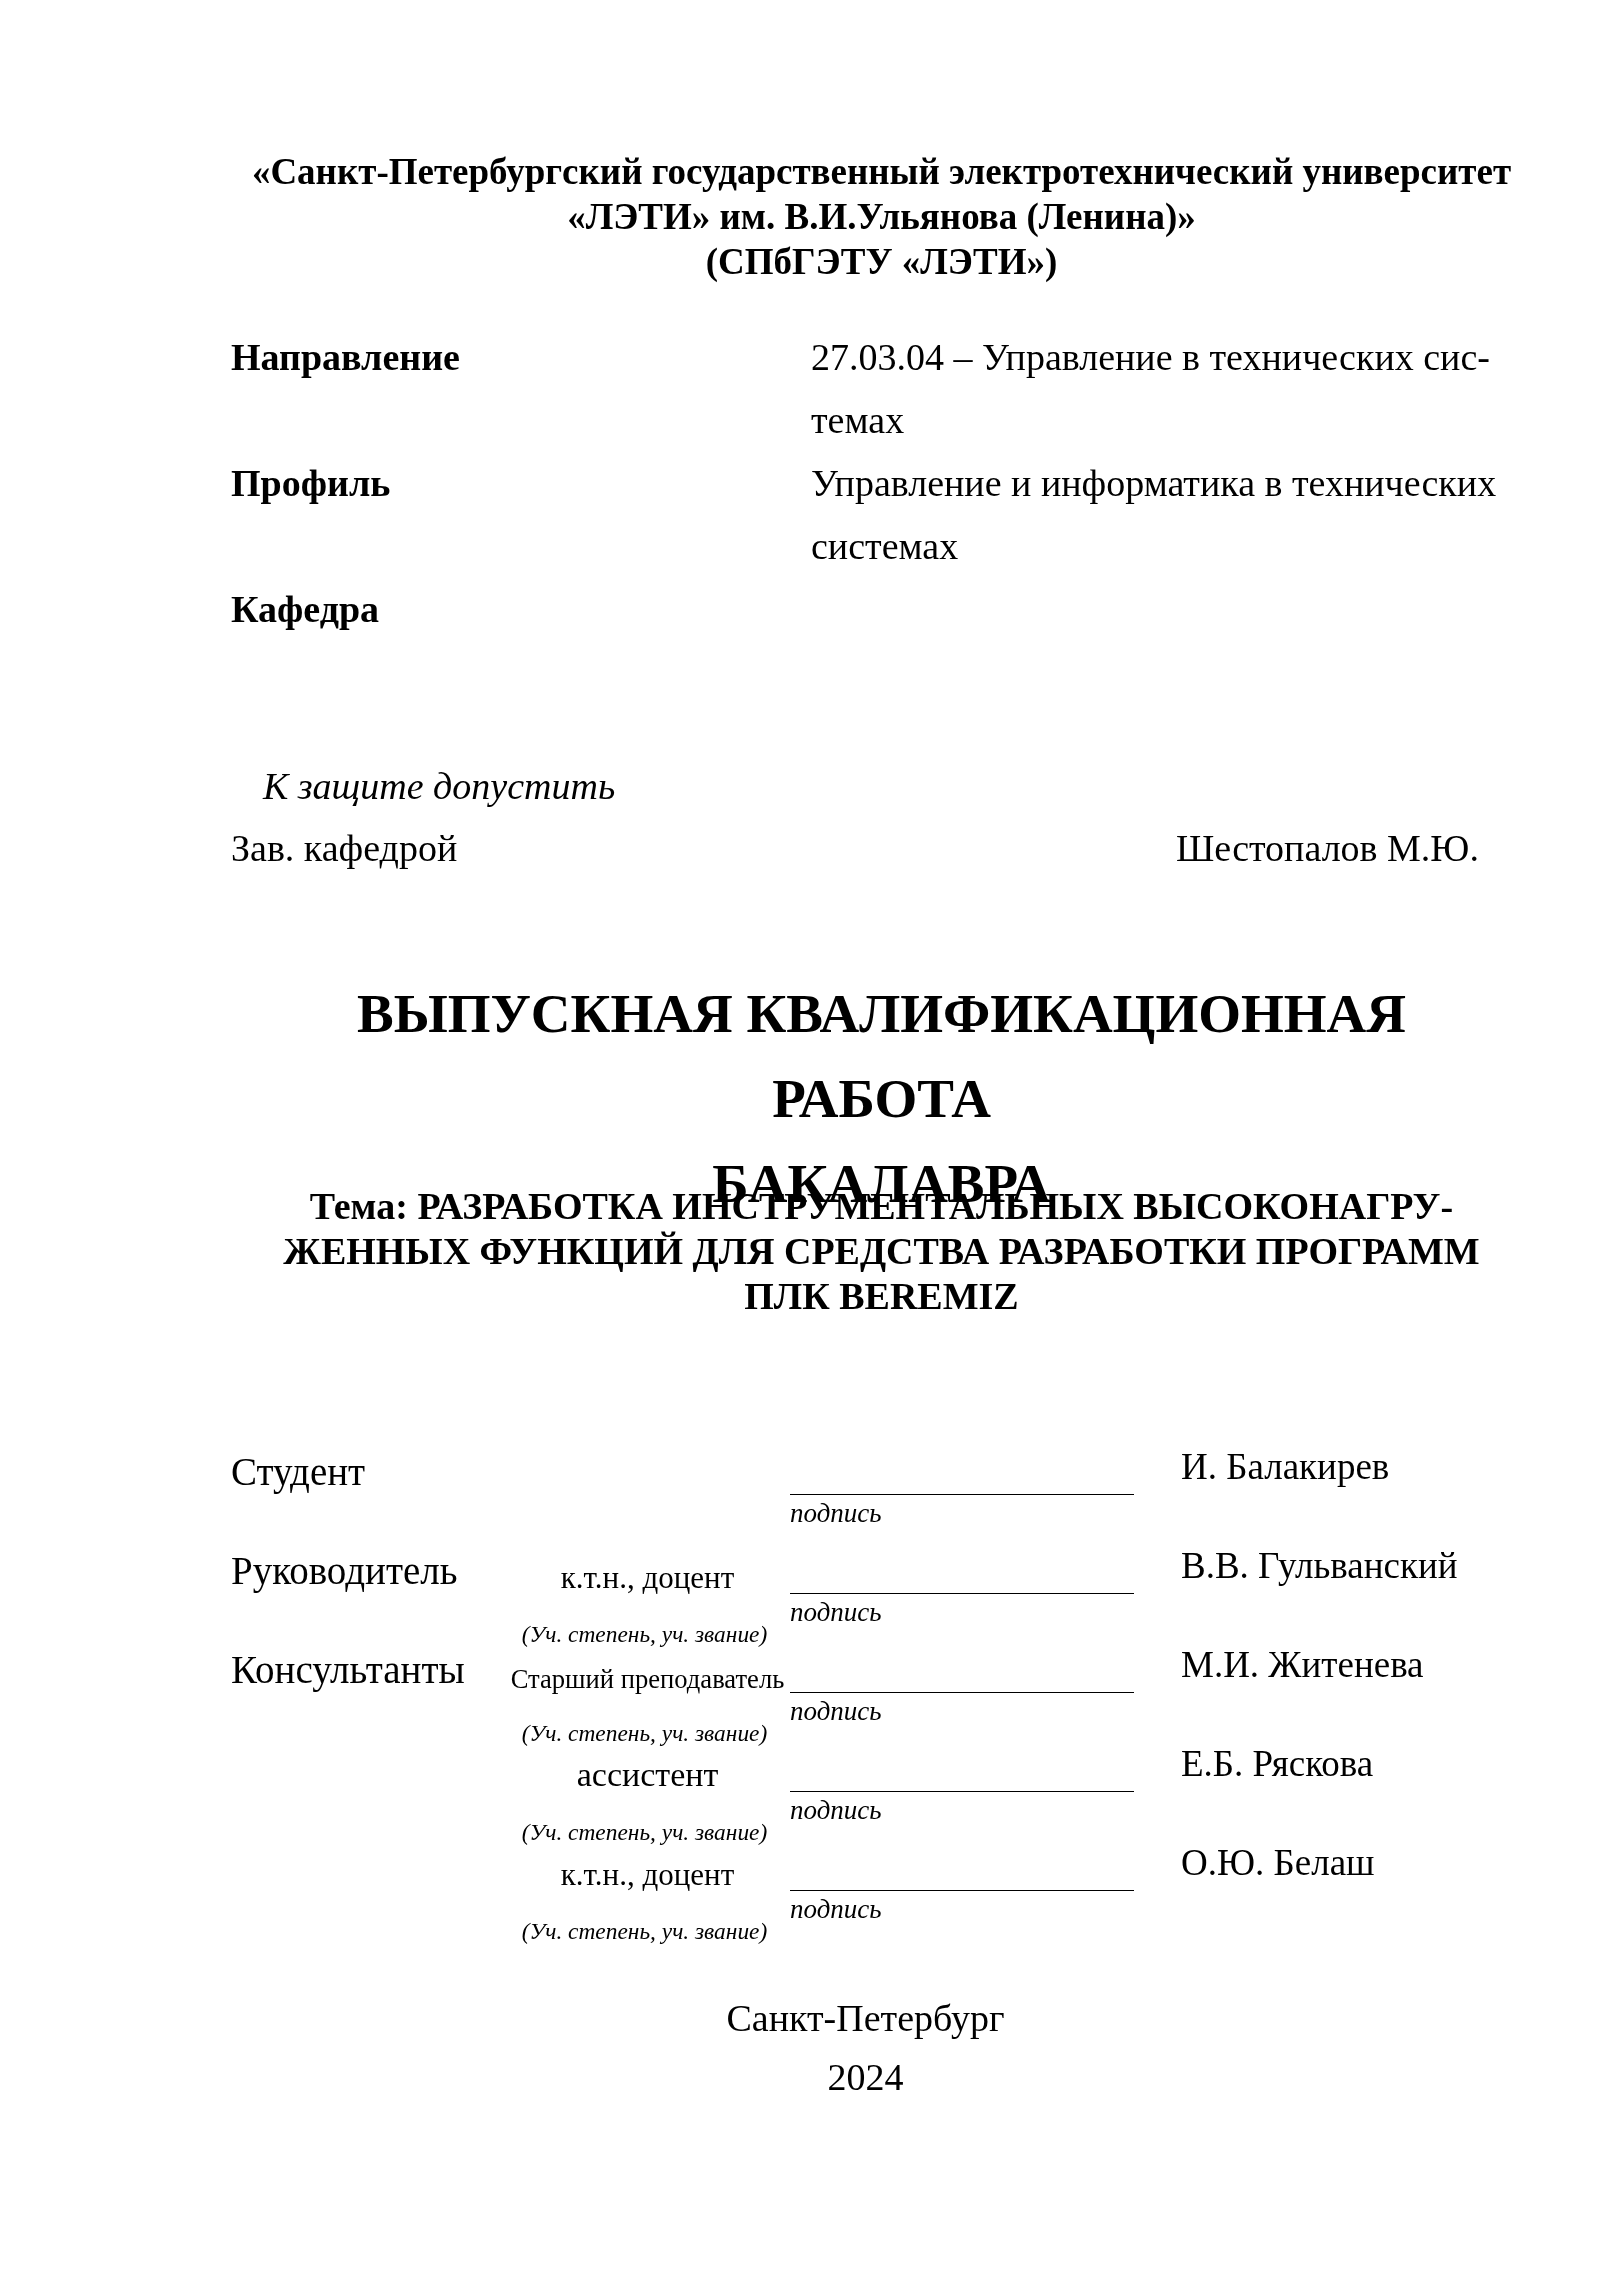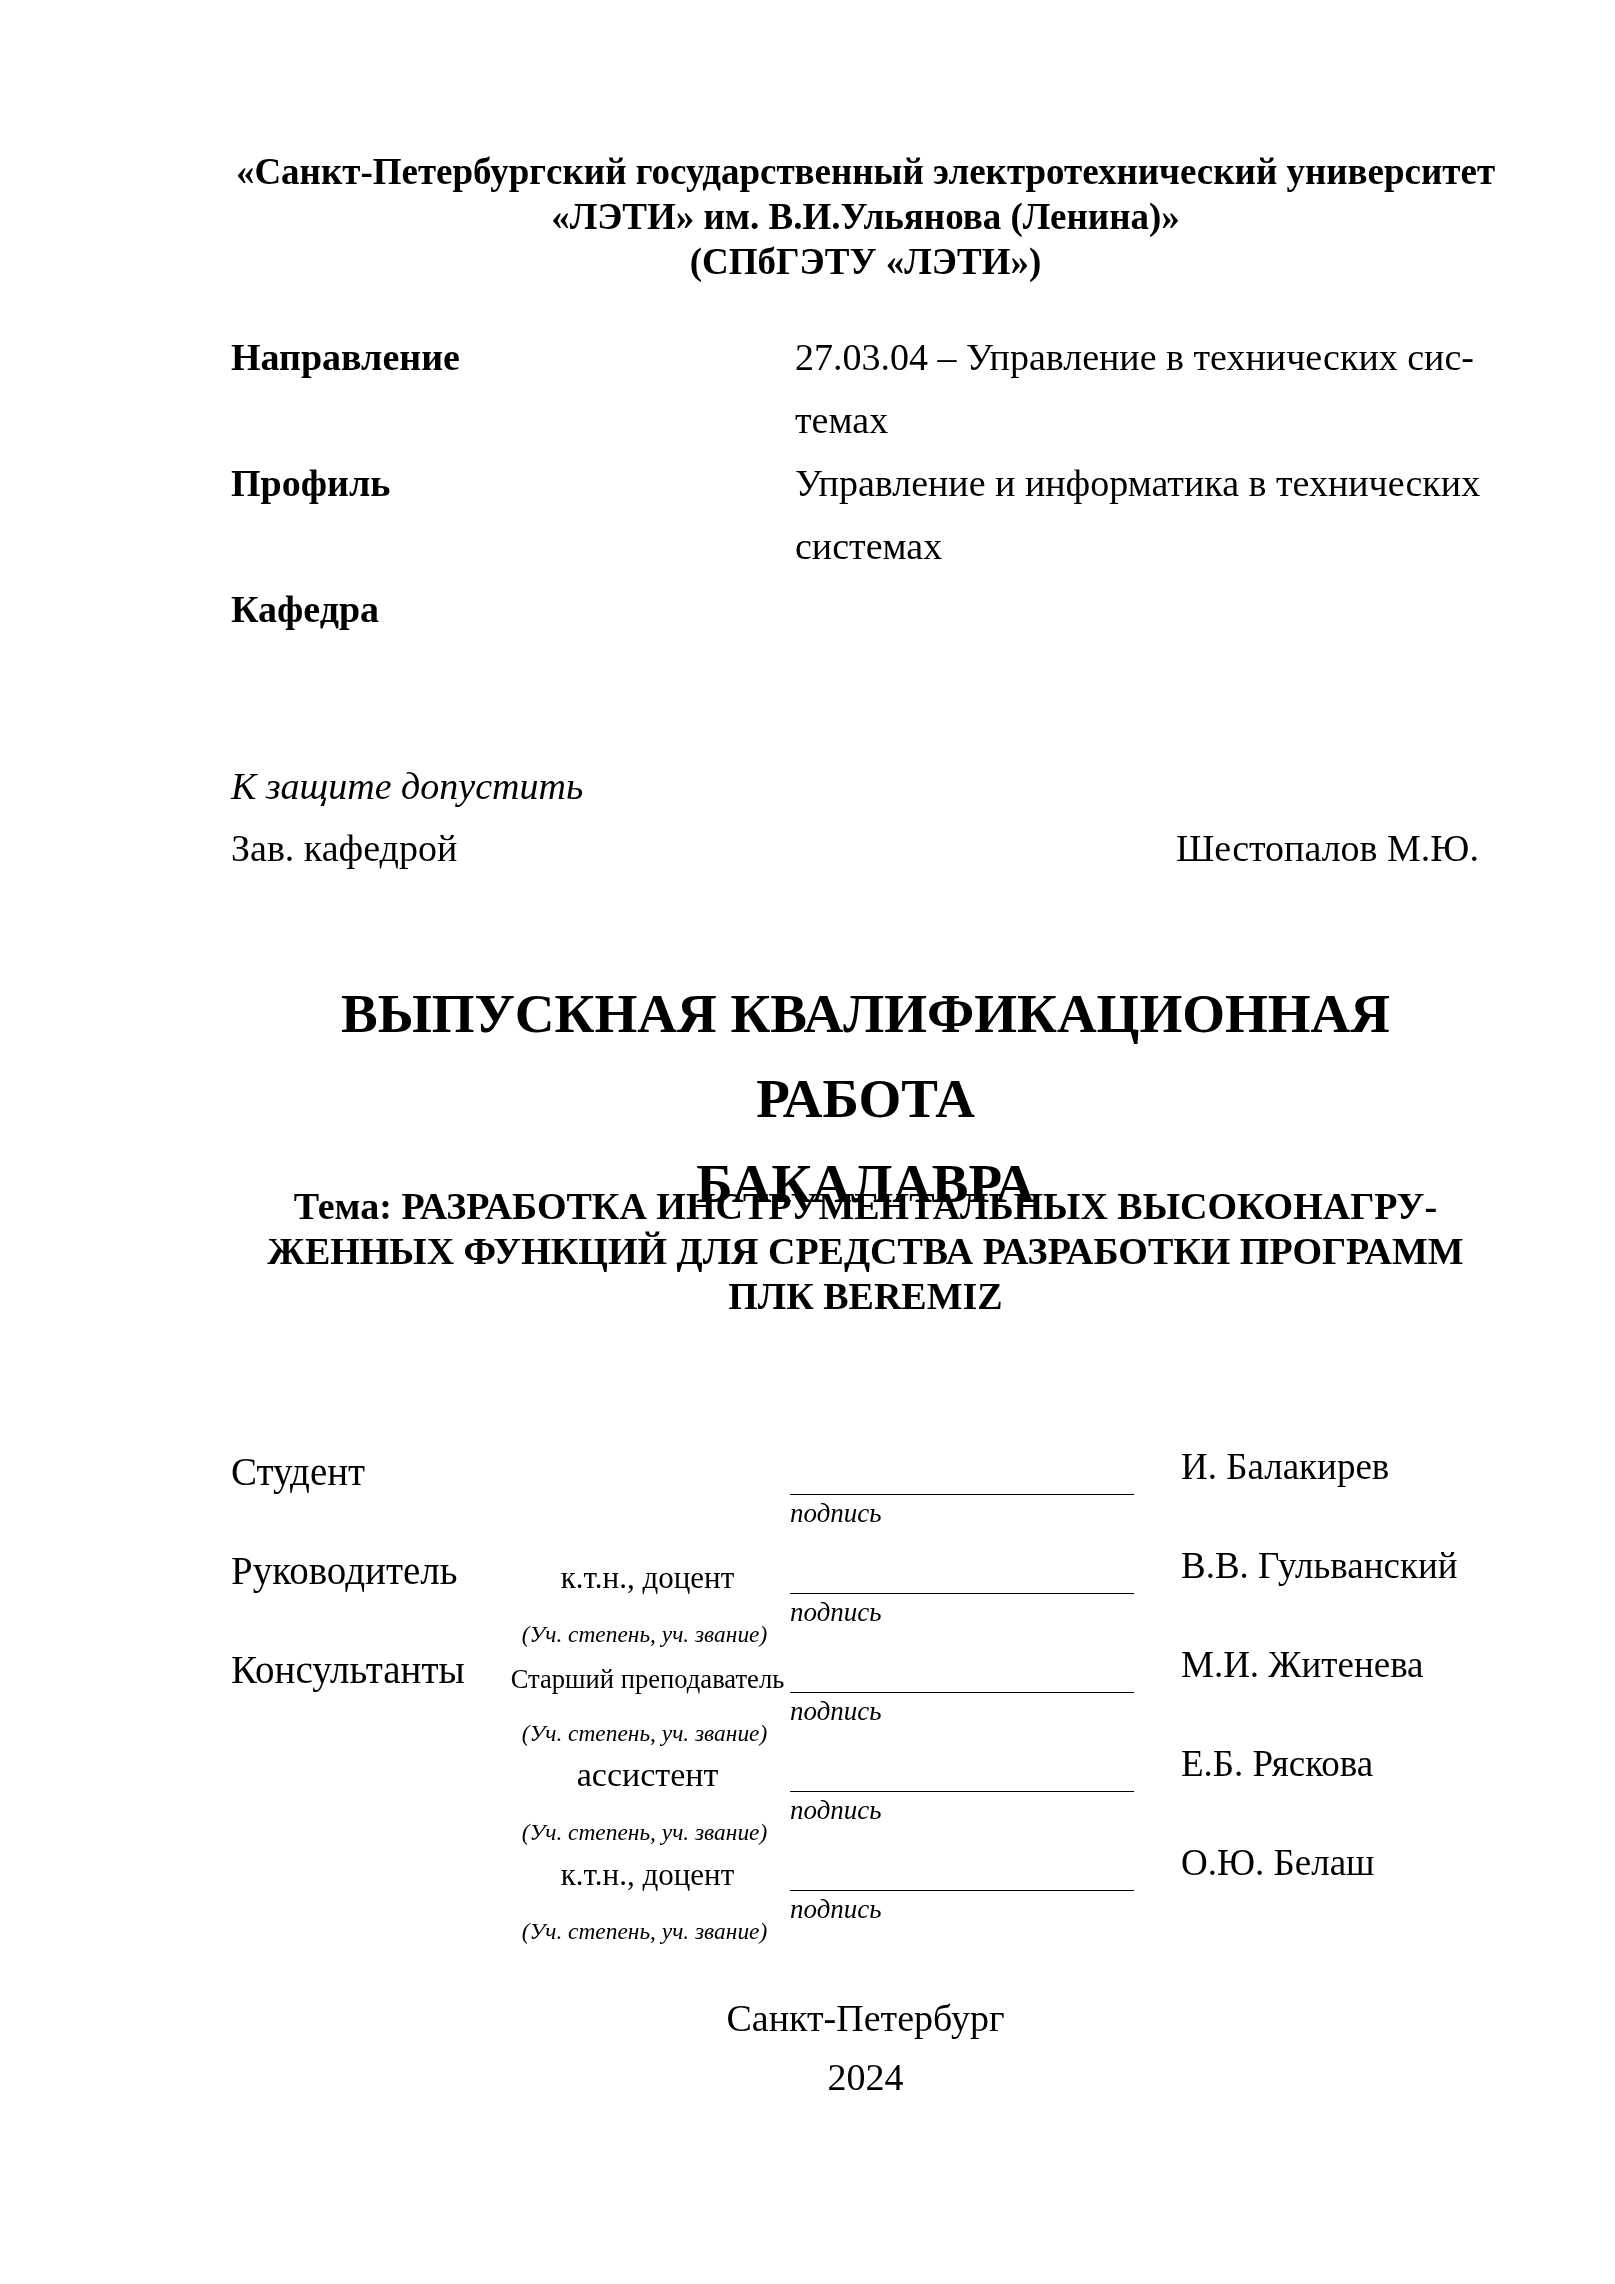--- a/index.html
+++ b/index.html
@@ -5,33 +5,33 @@
   html,body{margin:0;padding:0;background:#888;}
   .page{
     position:relative;
     width:1616px;height:2284px;
     background:#ffffff;
     font-family:"Liberation Serif","DejaVu Serif",serif;
     color:#000;
     overflow:hidden;
   }
   .content{position:absolute;left:231px;width:1269px;}
-  .pre{white-space:pre-line;}
+  .pre{white-space:pre-line;margin-left:16px;}
 
   
   .header{top:149px;text-align:center;font-weight:bold;font-size:37px;line-height:45px;}
 
   
   .info{top:326px;}
   .info-row{display:grid;grid-template-columns:564px 1fr;}
   .info-row .lab{font-weight:bold;font-size:38px;line-height:63px;}
   .info-row .val{font-size:38px;line-height:63px;}
 
   
-  .dopusk{top:755px;font-style:italic;font-size:38px;line-height:63px;}
+  .dopusk{top:755px;font-style:italic;font-size:38px;line-height:63px;margin-left:32px;}
   .zav{top:817px;font-size:38px;line-height:63px;position:absolute;}
   .zav .name{position:absolute;left:945px;top:0;}
 
   
   .title{top:971px;text-align:center;font-weight:bold;font-size:55px;line-height:85px;}
 
   
   .tema{top:1184px;text-align:center;font-weight:bold;font-size:38px;line-height:45px;}
 
   

